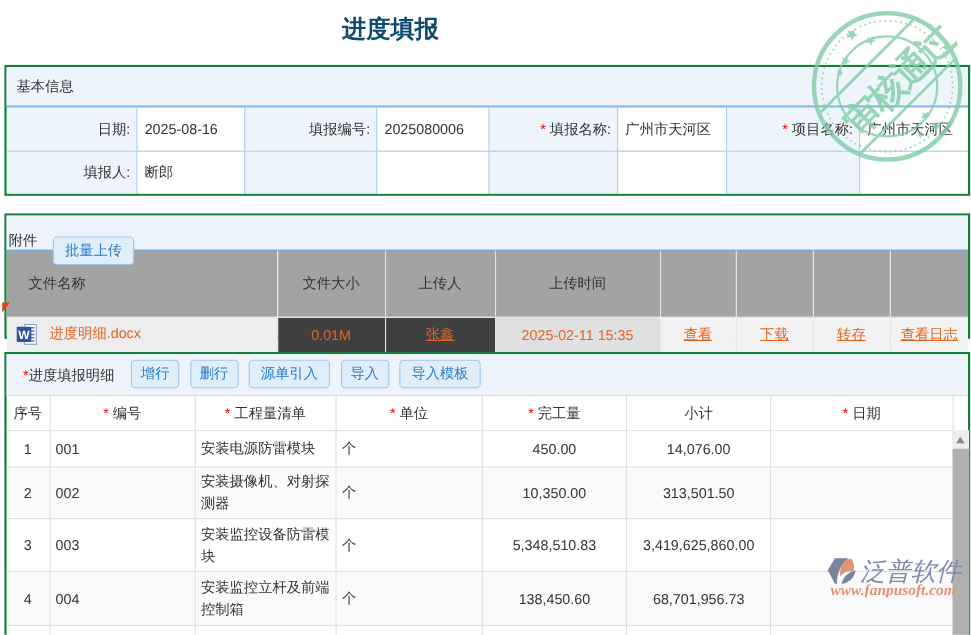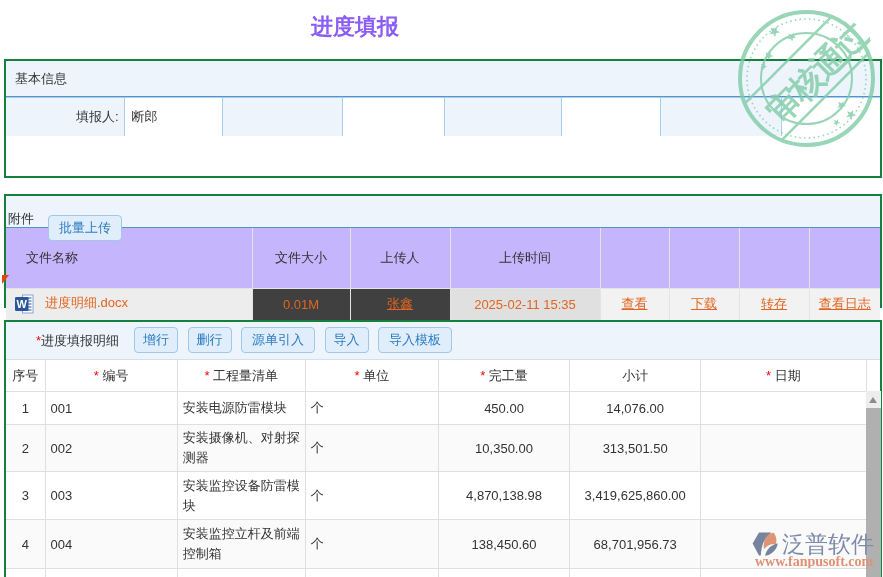--- a/index.html
+++ b/index.html
@@ -1,20 +1,20 @@
 <!DOCTYPE html>
 <html><head>
 <meta charset="utf-8">
 <style>
 * { margin:0; padding:0; box-sizing:content-box; }
 html,body { width:883px; height:577px; overflow:hidden; background:#fff;
   font-family:"Liberation Sans", sans-serif; font-size:13px; color:#333; }
 body { position:relative; }
 .title { position:absolute; left:0; top:13px; width:710px; height:28px; line-height:28px;
-  text-align:center; font-size:22px; font-weight:bold; color:#8b5cf6; }
+  text-align:center; font-size:22px; font-weight:bold; color:#0c4a6e; }
 .box { position:absolute; left:4px; width:874px; border:2px solid #15803d; }
 .sechead { background:#edf4fc; }
 .star { color:#f00; }
 table { border-collapse:collapse; table-layout:fixed; }
 td { font-size:13px; color:#333; overflow:hidden; white-space:nowrap; }
 
 
 #box1 { top:59px; height:115px; }
 #box1 .sechead { height:35px; line-height:35px; padding-left:9px; border-bottom:1px solid #5394cd; }
 #box1 table { width:874px; }
@@ -31,35 +31,35 @@
 #box2 .sechead .lab { display:inline-block; margin-left:2px; vertical-align:middle; }
 .btn { display:inline-block; box-sizing:border-box; height:26px; line-height:24px; padding:0 8px;
   background:#e0eefb; border:1px solid #9ec7ea; border-radius:4px; color:#2b7ac2; font-size:13px;
   vertical-align:middle; }
 .btn.wide { padding:0 10px;margin-top:19px; }
 #box2 .sechead .btn { margin-left:14px; }
 #att { width:874px; }
 #att td { border:1px solid #e4e4e4; }
 #att tr td:first-child { border-left:none; }
 #att tr td:last-child { border-right:none; }
-#att tr.h td { border-top:none; height:60px; background:#c4b5fd; text-align:center; }
+#att tr.h td { border-top:none; height:60px; background:#a3a3a3; text-align:center; }
 #att tr.h td.fn { text-align:left; padding-left:20px; }
 #att tr.d td { border-bottom:none; height:31px; text-align:center; color:#e2641f; background:#404040; }
 #att tr.d td.fn { text-align:left; background:#ededed; }
 #att tr.d td.tm { background:#e0e0e0; }
 #att tr.d td.lk { background:#f2f2f2; }
 #att tr.d td.lk span { text-decoration:underline; }
 #att .uname { text-decoration:underline;text-align:right; }
 .tri { position:absolute; left:-4px; top:79px; width:0; height:0;
   border-top:9px solid #e8430e; border-right:7px solid transparent; }
 .wicon { display:inline-block; vertical-align:-7px; margin-left:9px; margin-right:11px; }
 
 
 #box3 { top:320px; height:300px; }
-#box3 .toolbar { height:37px; background:#edf4fc; border-bottom:1px solid #cfe0ef;padding-left:15px; }
+#box3 .toolbar { height:37px; background:#edf4fc; border-bottom:1px solid #cfe0ef; }
 #box3 .toolbar .lab { display:inline-block; margin-left:15px; line-height:37px; vertical-align:top; }
 #box3 .toolbar .btn { margin-top:5px; margin-left:9.5px; }
 #box3 .btn.first { margin-left:15px; }
 #det { width:860px; }
 #det td { border:1px solid #dfdfdf; text-align:center; vertical-align:middle; }
 #det tr td:first-child { border-left:none; }
 #det tr.h td { border-top:none; height:31px; background:#fff; }
 #det td.tl { text-align:left; padding-left:5px; }
 #det td.wrap { height:auto !important; white-space:normal; line-height:20px; padding-top:3px; padding-bottom:3px; }
 #det tr.r1 td { height:32px; }
@@ -71,40 +71,50 @@
 
 
 #sbar { position:absolute; left:860px; top:69px; width:15px; height:188px; background:#ededed; }
 #sbar .arr { position:absolute; left:3px; top:6px; width:0; height:0;
   border-left:4.5px solid transparent; border-right:4.5px solid transparent; border-bottom:6px solid #8b8b8b; }
 #sbar .thumb { position:absolute; left:0; top:17px; width:15px; height:171px; background:#b0b0b0; }
 
 
 #stamp { position:absolute; left:736px; top:8px; }
 
-#wmark { position:absolute; left:750px; top:528px; z-index:10; }
+#wmark { position:absolute; left:750px; top:503px; z-index:10;font-style:italic; }
 </style>
 </head>
 <body>
 <div class="title">进度填报</div>
 
 <div class="box" id="box1">
   <div class="sechead">基本信息</div>
   <table>
     <colgroup>
         <col width="118">
         <col width="98">
         <col width="120">
         <col width="102">
         <col width="117">
         <col width="99">
         <col width="121">
         <col width="99">
       </colgroup>
     <tbody>
+        <tr class="r1">
+      <td class="l">日期:</td>
+          <td class="v">2025-08-16</td>
+      <td class="l">填报编号:</td>
+          <td class="v">2025080006</td>
+      <td class="l"><span class="star">*</span> 填报名称:</td>
+          <td class="v">广州市天河区</td>
+      <td class="l"><span class="star">*</span> 项目名称:</td>
+          <td class="v">广州市天河区</td>
+    </tr>
     <tr class="r2">
       <td class="l">填报人:</td>
           <td class="v">断郎</td>
       <td class="l"></td>
           <td class="v"></td>
       <td class="l"></td>
           <td class="v"></td>
       <td class="l"></td>
           <td class="v"></td>
     </tr>
@@ -200,21 +210,21 @@
           <td class="tl">个</td>
           <td>10,350.00</td>
           <td>313,501.50</td>
           <td></td>
         </tr>
     <tr class="r3">
           <td>3</td>
           <td class="tl">003</td>
           <td class="tl wrap">安装监控设备防雷模块</td>
           <td class="tl">个</td>
-          <td>4,870,138.98</td>
+          <td>5,348,510.83</td>
           <td>3,419,625,860.00</td>
           <td></td>
         </tr>
     <tr class="r4 even">
           <td>4</td>
           <td class="tl">004</td>
           <td class="tl wrap">安装监控立杆及前端控制箱</td>
           <td class="tl">个</td>
           <td>138,450.60</td>
           <td>68,701,956.73</td>

